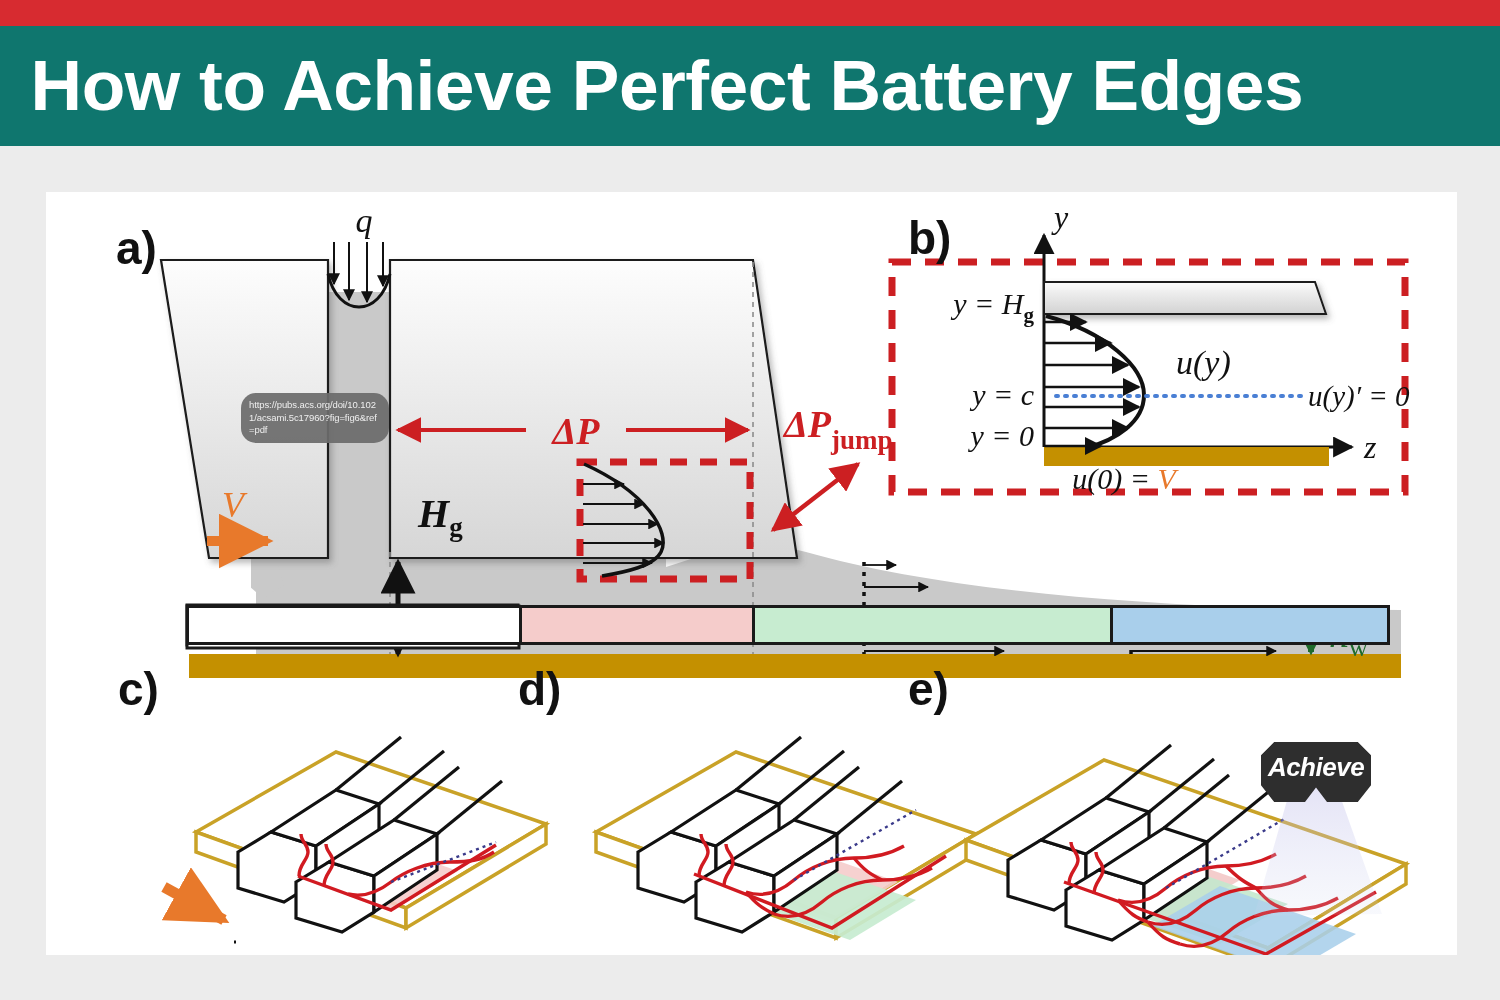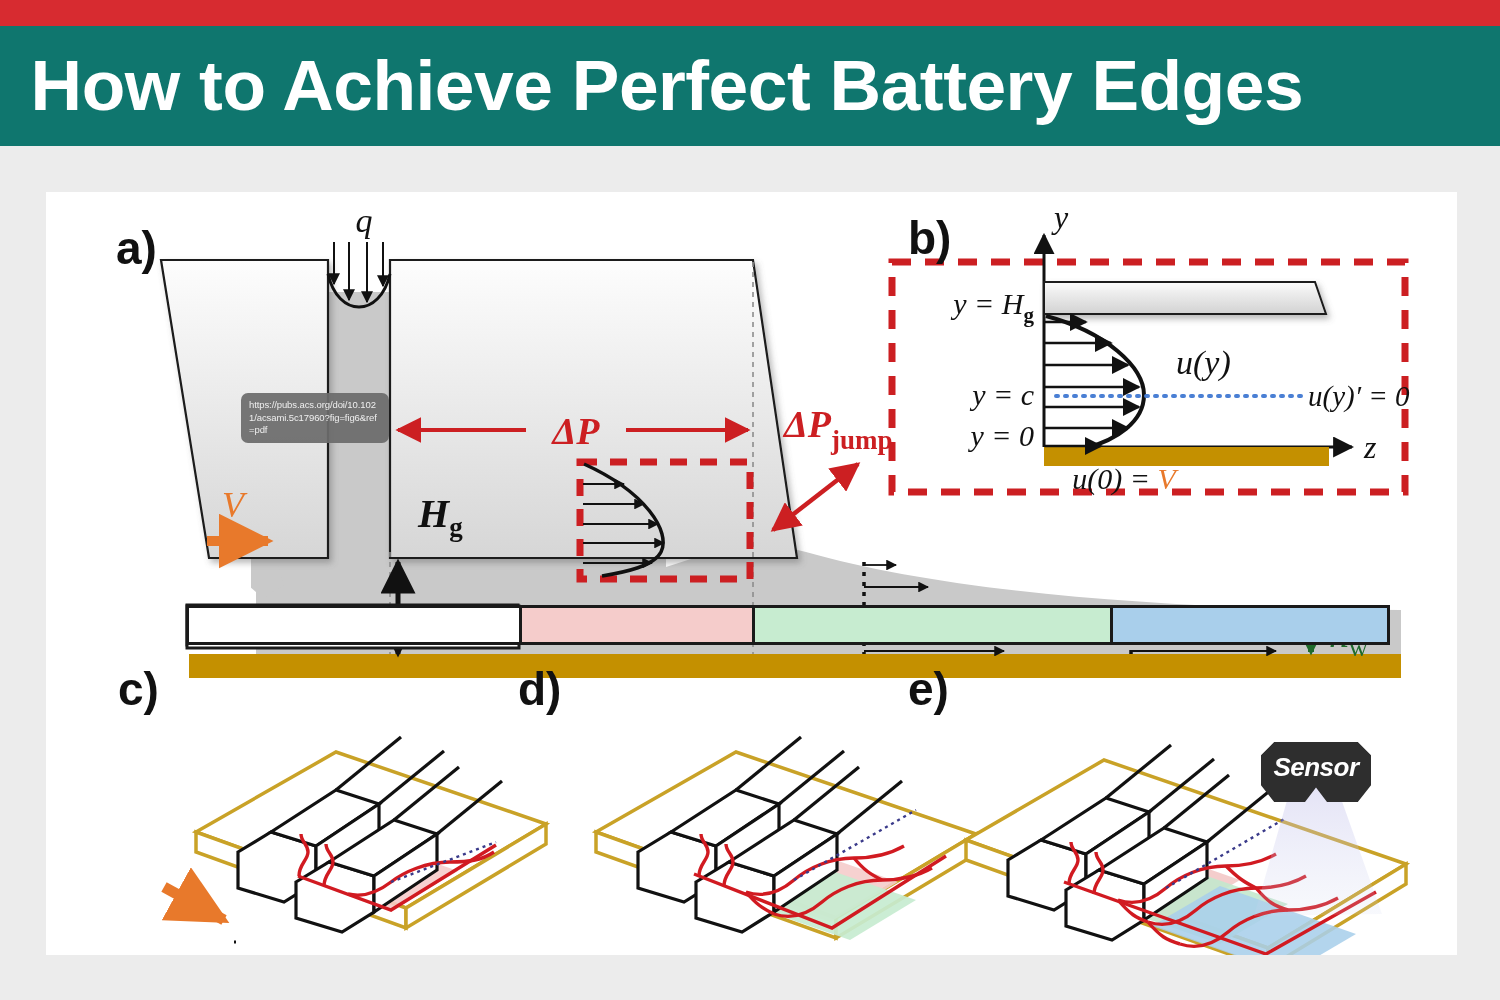--- a/index.html
+++ b/index.html
@@ -38,21 +38,21 @@
     background:#fff;
     box-shadow:0 0 0 0 rgba(0,0,0,0);
   }
   #figure-svg{display:block;width:1411px;height:763px;}
   
   #url-tooltip{
     position:absolute;
     left:241px;top:393px;
     width:148px;
     background:rgba(108,108,108,0.93);
-    border-radius:7px;
+    border-radius:15px;
     color:#efefef;
     font-family:"Liberation Sans",sans-serif;
     font-size:9.5px;
     line-height:12.5px;
     padding:6px 8px;
     box-sizing:border-box;
     letter-spacing:-0.1px;
     word-break:break-all;
   }
   
@@ -441,14 +441,14 @@
   <div style="flex:0 0 330px;background:#ffffff;border-right:3px solid #1a1a1a;"></div>
   <div style="flex:0 0 230px;background:#f5cccb;border-right:3px solid #1a1a1a;"></div>
   <div style="flex:0 0 355px;background:#c7ecd0;border-right:3px solid #1a1a1a;"></div>
   <div style="flex:1 1 auto;background:#a9cfeb;"></div>
 </div>
 
 <div id="url-tooltip">https://pubs.acs.org/doi/10.1021/acsami.5c17960?fig=fig6&amp;ref=pdf</div>
 
 <div id="sensor-badge">
   <div class="shape"></div>
-  <div id="sensor-label">Sensor</div>
+  <div id="sensor-label">Achieve</div>
 </div>
 
 </body></html>

